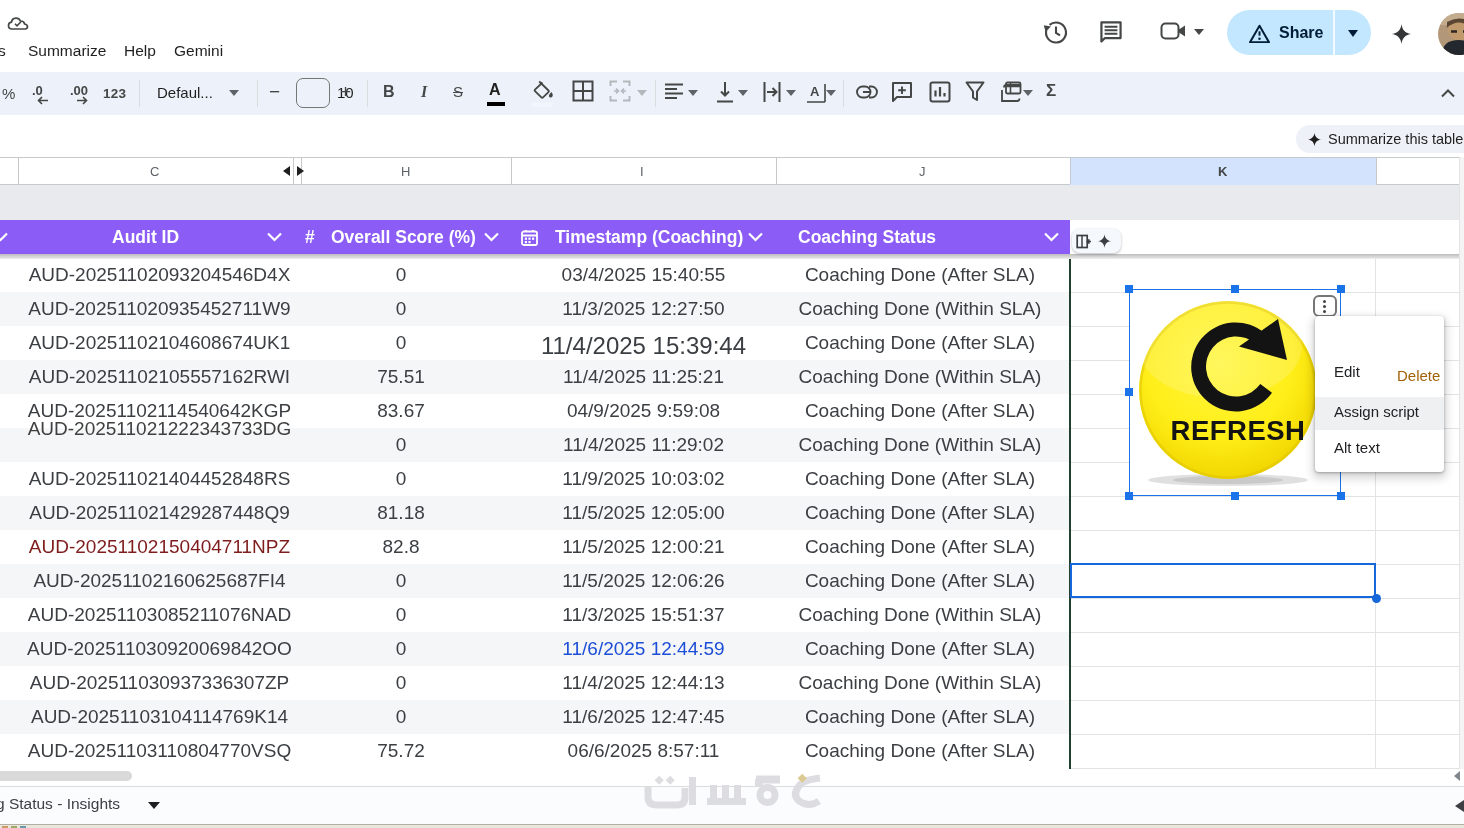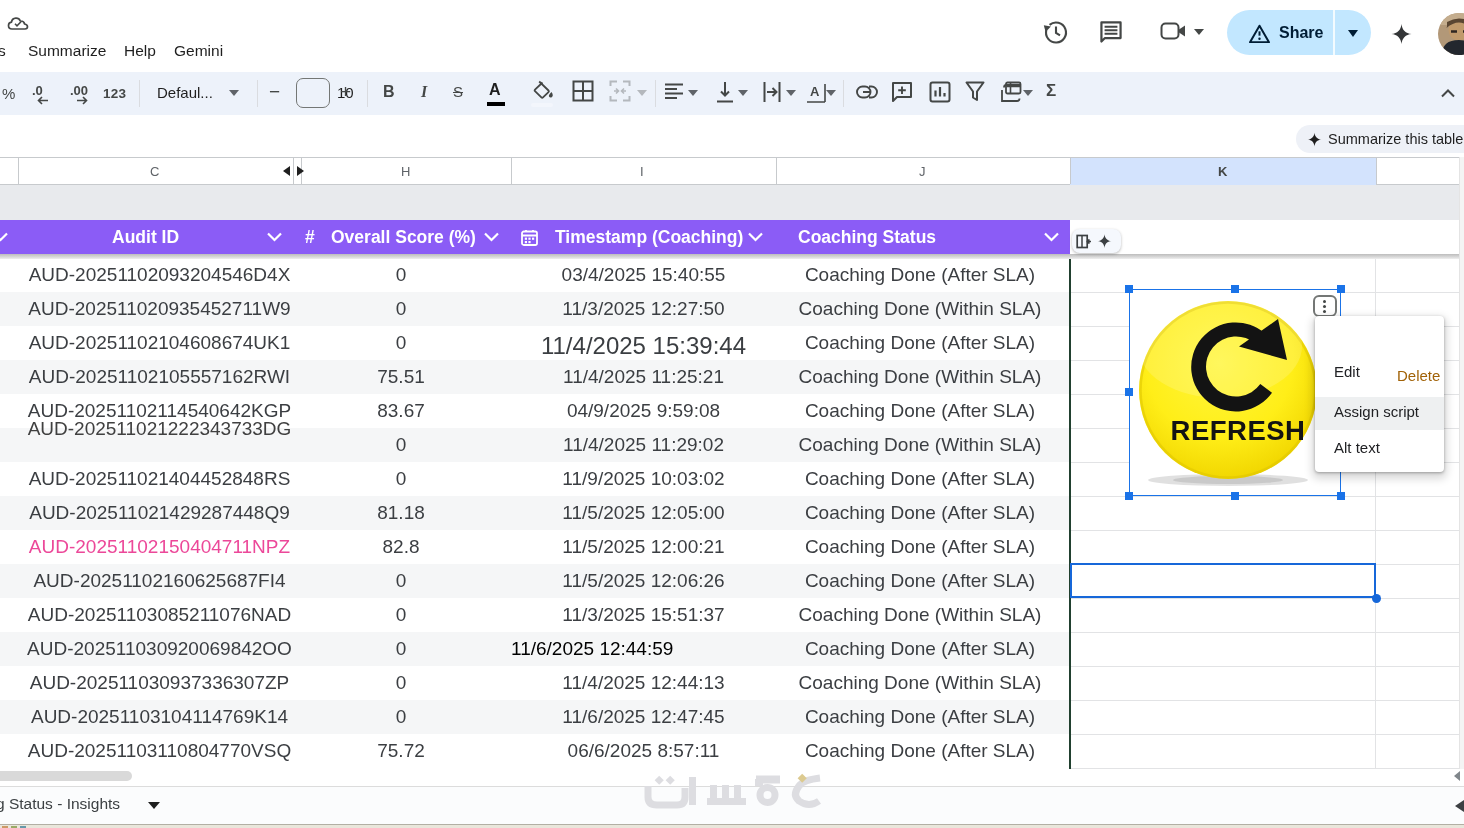--- a/index.html
+++ b/index.html
@@ -239,38 +239,38 @@
       <div class="abs" style="left:18px;top:468px;width:283px;text-align:center;font-size:19px;color:#3b3e42;">AUD-202511021404452848RS</div>
       <div class="abs" style="left:296px;top:468px;width:210px;text-align:center;font-size:19px;color:#3b3e42;">0</div>
       <div class="abs" style="left:511px;top:468px;width:265px;text-align:center;font-size:19px;color:#3b3e42;">11/9/2025 10:03:02</div>
       <div class="abs" style="left:773px;top:468px;width:294px;text-align:center;font-size:19px;color:#3b3e42;">Coaching Done (After SLA)</div>
       <div class="abs" style="left:0;top:496px;width:1070px;height:34px;background:#f5f6f7;"></div>
       <div class="abs" style="left:18px;top:502px;width:283px;text-align:center;font-size:19px;color:#3b3e42;">AUD-202511021429287448Q9</div>
       <div class="abs" style="left:296px;top:502px;width:210px;text-align:center;font-size:19px;color:#3b3e42;">81.18</div>
       <div class="abs" style="left:511px;top:502px;width:265px;text-align:center;font-size:19px;color:#3b3e42;">11/5/2025 12:05:00</div>
       <div class="abs" style="left:773px;top:502px;width:294px;text-align:center;font-size:19px;color:#3b3e42;">Coaching Done (After SLA)</div>
       <div class="abs" style="left:0;top:530px;width:1070px;height:34px;background:#ffffff;"></div>
-      <div class="abs" style="left:18px;top:536px;width:283px;text-align:center;font-size:19px;color:#ec4899;">AUD-20251102150404711NPZ</div>
+      <div class="abs" style="left:18px;top:536px;width:283px;text-align:center;font-size:19px;color:#7f1d1d;">AUD-20251102150404711NPZ</div>
       <div class="abs" style="left:296px;top:536px;width:210px;text-align:center;font-size:19px;color:#3b3e42;">82.8</div>
       <div class="abs" style="left:511px;top:536px;width:265px;text-align:center;font-size:19px;color:#3b3e42;">11/5/2025 12:00:21</div>
       <div class="abs" style="left:773px;top:536px;width:294px;text-align:center;font-size:19px;color:#3b3e42;">Coaching Done (After SLA)</div>
       <div class="abs" style="left:0;top:564px;width:1070px;height:34px;background:#f5f6f7;"></div>
       <div class="abs" style="left:18px;top:570px;width:283px;text-align:center;font-size:19px;color:#3b3e42;">AUD-20251102160625687FI4</div>
       <div class="abs" style="left:296px;top:570px;width:210px;text-align:center;font-size:19px;color:#3b3e42;">0</div>
       <div class="abs" style="left:511px;top:570px;width:265px;text-align:center;font-size:19px;color:#3b3e42;">11/5/2025 12:06:26</div>
       <div class="abs" style="left:773px;top:570px;width:294px;text-align:center;font-size:19px;color:#3b3e42;">Coaching Done (After SLA)</div>
       <div class="abs" style="left:0;top:598px;width:1070px;height:34px;background:#ffffff;"></div>
       <div class="abs" style="left:18px;top:604px;width:283px;text-align:center;font-size:19px;color:#3b3e42;">AUD-20251103085211076NAD</div>
       <div class="abs" style="left:296px;top:604px;width:210px;text-align:center;font-size:19px;color:#3b3e42;">0</div>
       <div class="abs" style="left:511px;top:604px;width:265px;text-align:center;font-size:19px;color:#3b3e42;">11/3/2025 15:51:37</div>
       <div class="abs" style="left:773px;top:604px;width:294px;text-align:center;font-size:19px;color:#3b3e42;">Coaching Done (Within SLA)</div>
       <div class="abs" style="left:0;top:632px;width:1070px;height:34px;background:#f5f6f7;"></div>
       <div class="abs" style="left:18px;top:638px;width:283px;text-align:center;font-size:19px;color:#3b3e42;">AUD-202511030920069842OO</div>
       <div class="abs" style="left:296px;top:638px;width:210px;text-align:center;font-size:19px;color:#3b3e42;">0</div>
-      <div class="abs" style="left:511px;top:638px;width:265px;font-size:19px;color:#000000;">11/6/2025 12:44:59</div>
+      <div class="abs" style="left:511px;top:638px;width:265px;text-align:center;font-size:19px;color:#1d4ed8;">11/6/2025 12:44:59</div>
       <div class="abs" style="left:773px;top:638px;width:294px;text-align:center;font-size:19px;color:#3b3e42;">Coaching Done (After SLA)</div>
       <div class="abs" style="left:0;top:666px;width:1070px;height:34px;background:#ffffff;"></div>
       <div class="abs" style="left:18px;top:672px;width:283px;text-align:center;font-size:19px;color:#3b3e42;">AUD-202511030937336307ZP</div>
       <div class="abs" style="left:296px;top:672px;width:210px;text-align:center;font-size:19px;color:#3b3e42;">0</div>
       <div class="abs" style="left:511px;top:672px;width:265px;text-align:center;font-size:19px;color:#3b3e42;">11/4/2025 12:44:13</div>
       <div class="abs" style="left:773px;top:672px;width:294px;text-align:center;font-size:19px;color:#3b3e42;">Coaching Done (Within SLA)</div>
       <div class="abs" style="left:0;top:700px;width:1070px;height:34px;background:#f5f6f7;"></div>
       <div class="abs" style="left:18px;top:706px;width:283px;text-align:center;font-size:19px;color:#3b3e42;">AUD-20251103104114769K14</div>
       <div class="abs" style="left:296px;top:706px;width:210px;text-align:center;font-size:19px;color:#3b3e42;">0</div>
       <div class="abs" style="left:511px;top:706px;width:265px;text-align:center;font-size:19px;color:#3b3e42;">11/6/2025 12:47:45</div>

